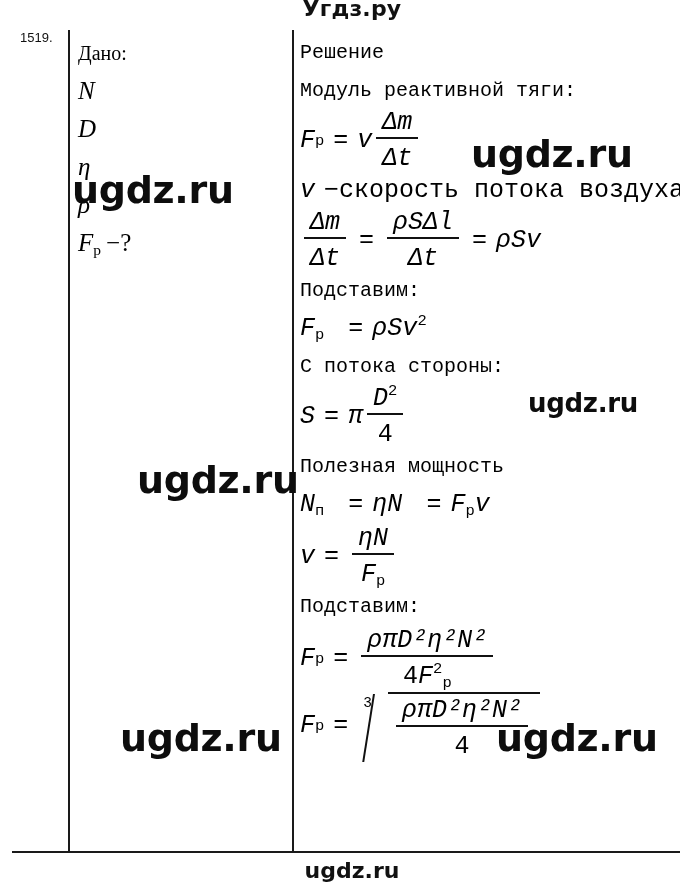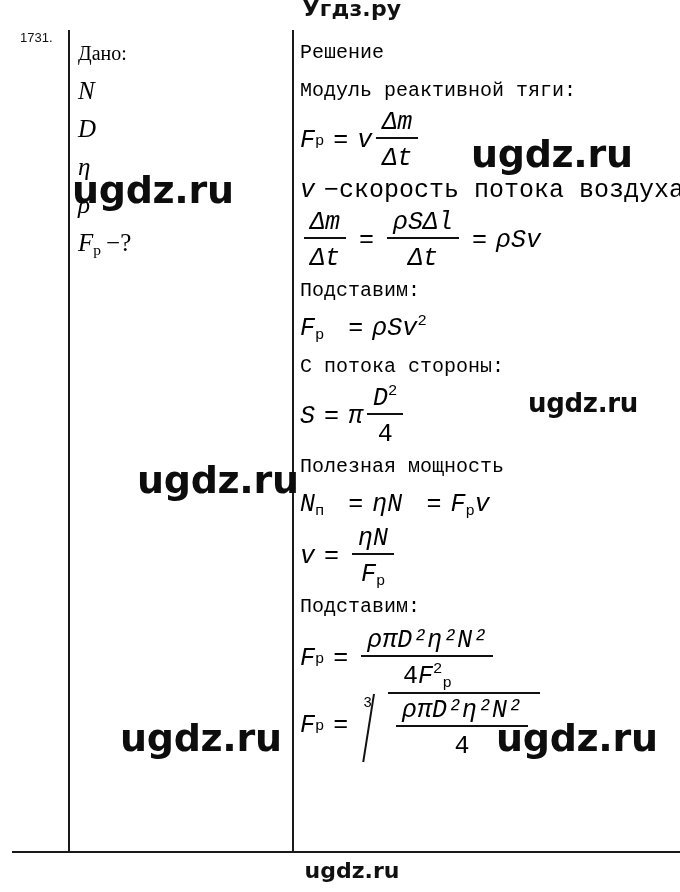--- a/index.html
+++ b/index.html
@@ -187,21 +187,21 @@
 <body>
 
 <div id="page">
 
   <div class="site-header">Угдз.ру</div>
 
   <div class="vrule a"></div>
   <div class="vrule b"></div>
   <div class="hrule"></div>
 
-  <div class="problem-number">1731.</div>
+  <div class="problem-number">1519.</div>
 
   <div class="col-given">
     <div class="line text">Дано:</div>
     <div class="line it">N</div>
     <div class="line it">D</div>
     <div class="line it">η</div>
     <div class="line it">ρ</div>
     <div class="line">
       <span class="it">F</span><sub>р</sub><span class="sp-s"></span><span>−</span><span>?</span>
     </div>

